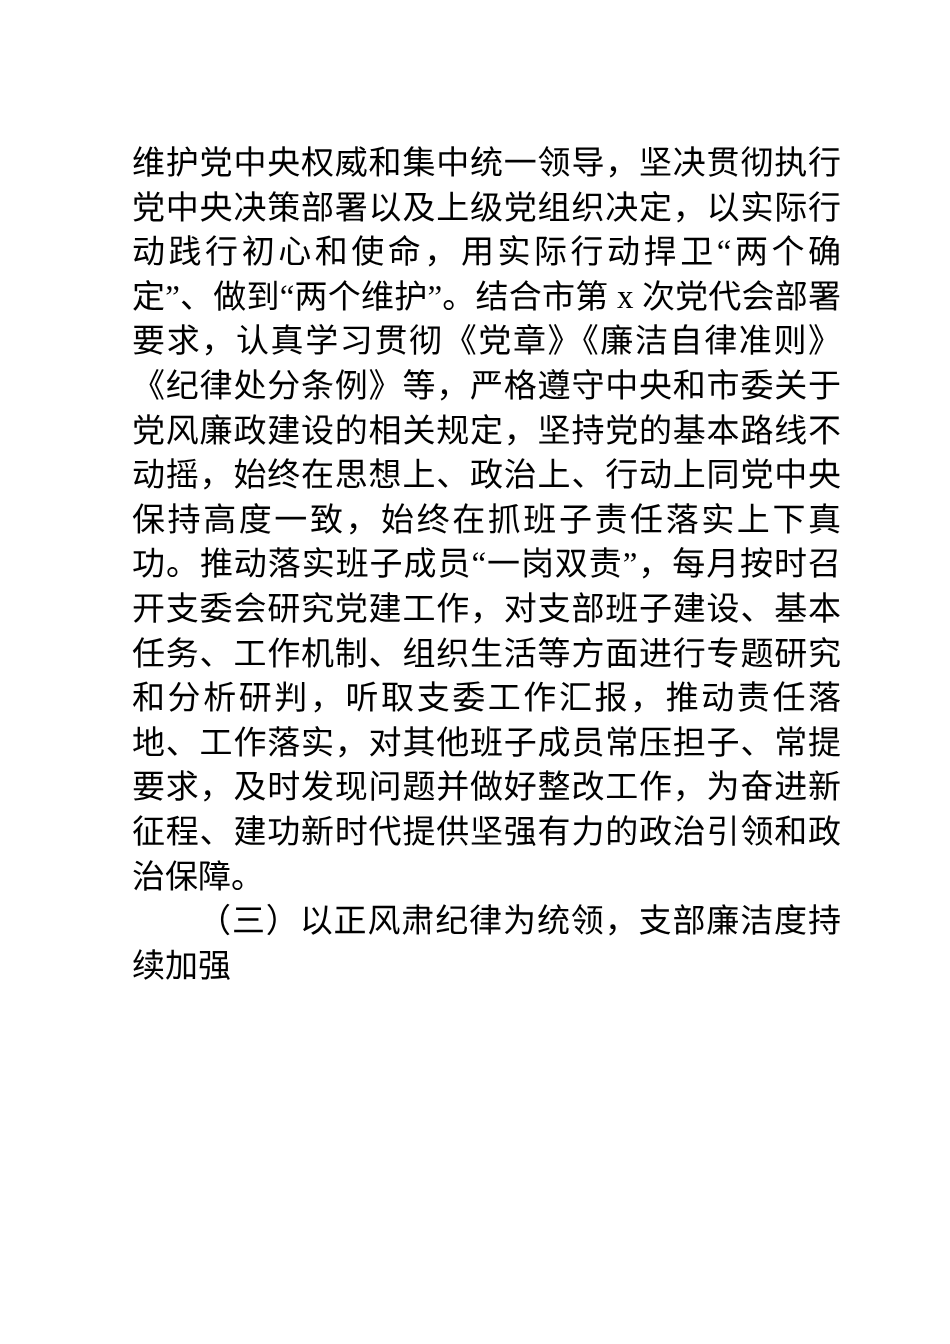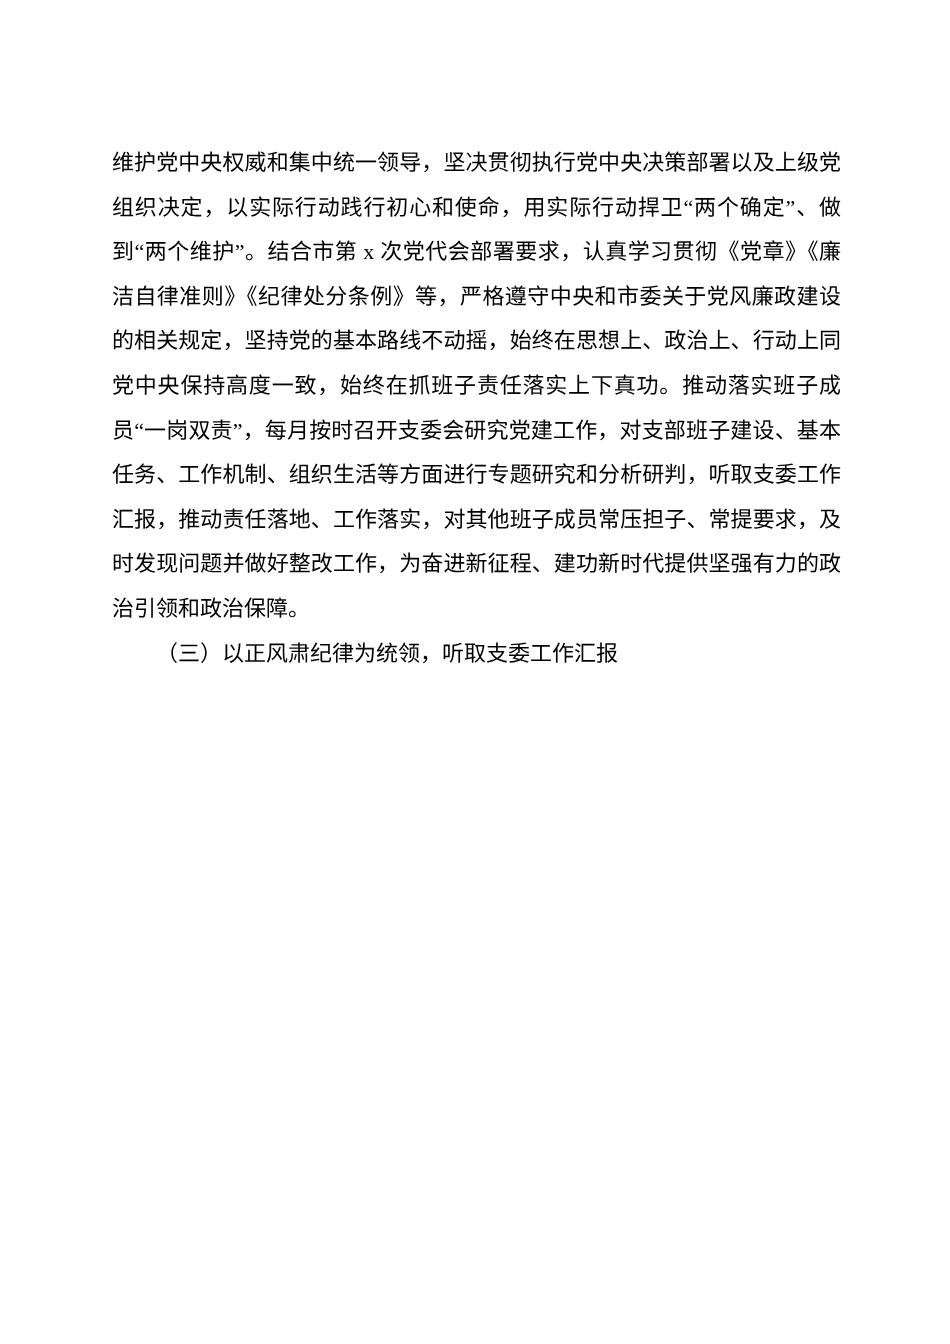--- a/index.html
+++ b/index.html
@@ -15,39 +15,40 @@
     position: relative;
     width: 950px;
     height: 1344px;
     background: #ffffff;
     padding: 141px 109px 0 112px;
     font-family: "Liberation Serif", "DejaVu Serif", serif;
     color: #000000;
   }
 
   .para {
-    font-size: 22px;
+    font-size: 33px;
     line-height: 44.6px;
     text-align: justify;
     text-justify: inter-character;
     letter-spacing: 0;
     word-break: normal;
     overflow-wrap: break-word;
     line-break: strict;
     color: #000000;
     font-weight: 400;
+    margin-left: 20px;
   }
 
   .para.indent {
     text-indent: 2em;
   }
 
   .para.heading {
     font-weight: 400; 
   }
 </style>
 </head>
 <body>
 
 <div class="page">
   <p class="para">维护党中央权威和集中统一领导，坚决贯彻执行党中央决策部署以及上级党组织决定，以实际行动践行初心和使命，用实际行动捍卫“两个确定”、做到“两个维护”。结合市第 x 次党代会部署要求，认真学习贯彻《党章》《廉洁自律准则》《纪律处分条例》等，严格遵守中央和市委关于党风廉政建设的相关规定，坚持党的基本路线不动摇，始终在思想上、政治上、行动上同党中央保持高度一致，始终在抓班子责任落实上下真功。推动落实班子成员“一岗双责”，每月按时召开支委会研究党建工作，对支部班子建设、基本任务、工作机制、组织生活等方面进行专题研究和分析研判，听取支委工作汇报，推动责任落地、工作落实，对其他班子成员常压担子、常提要求，及时发现问题并做好整改工作，为奋进新征程、建功新时代提供坚强有力的政治引领和政治保障。</p>
-  <p class="para indent heading">（三）以正风肃纪律为统领，听取支委工作汇报</p>
+  <p class="para indent heading">（三）以正风肃纪律为统领，支部廉洁度持续加强</p>
 </div>
 
 </body></html>

